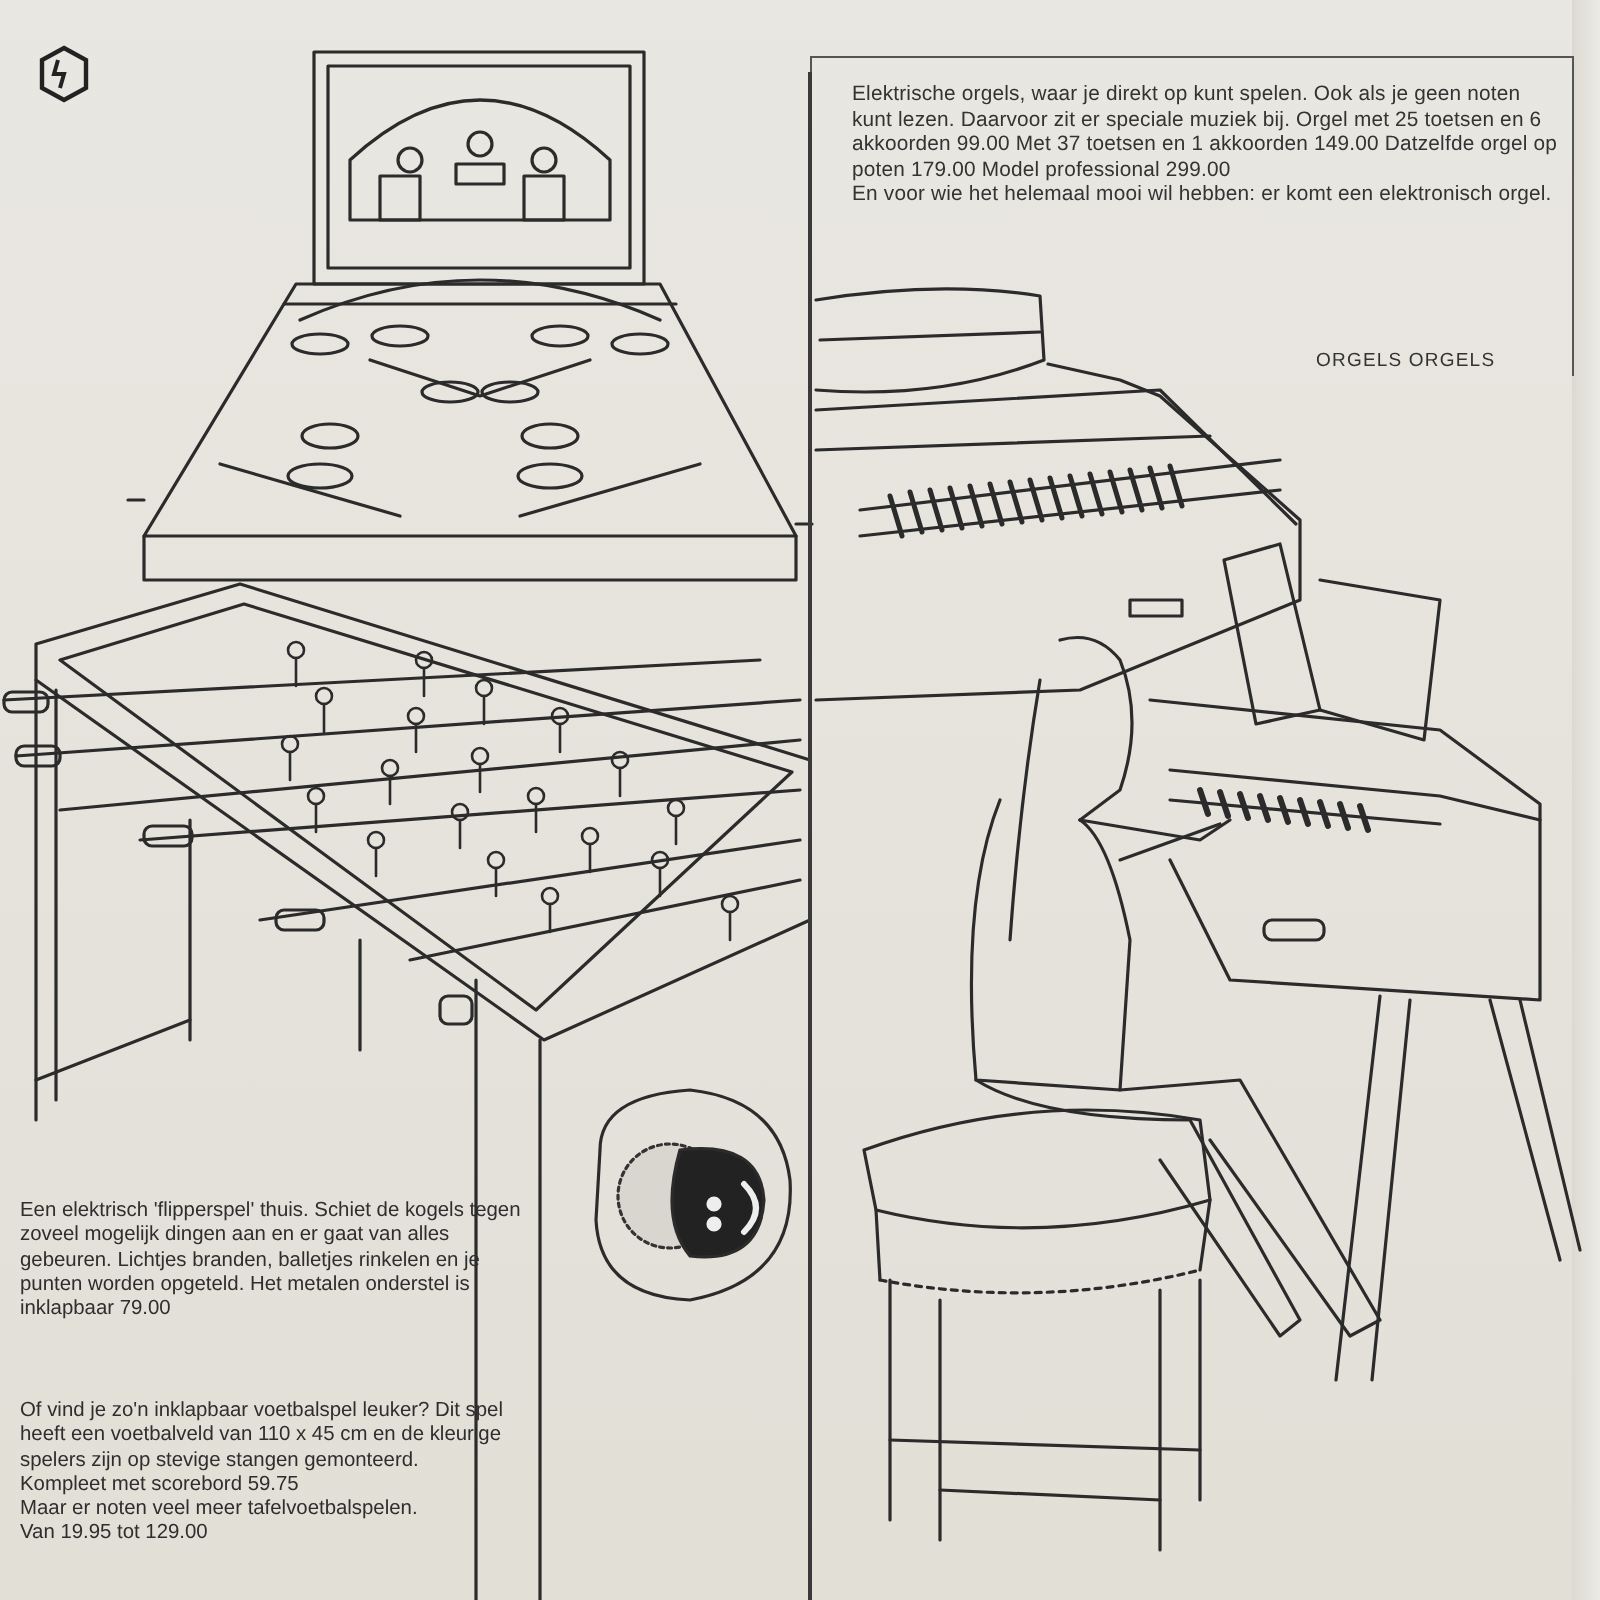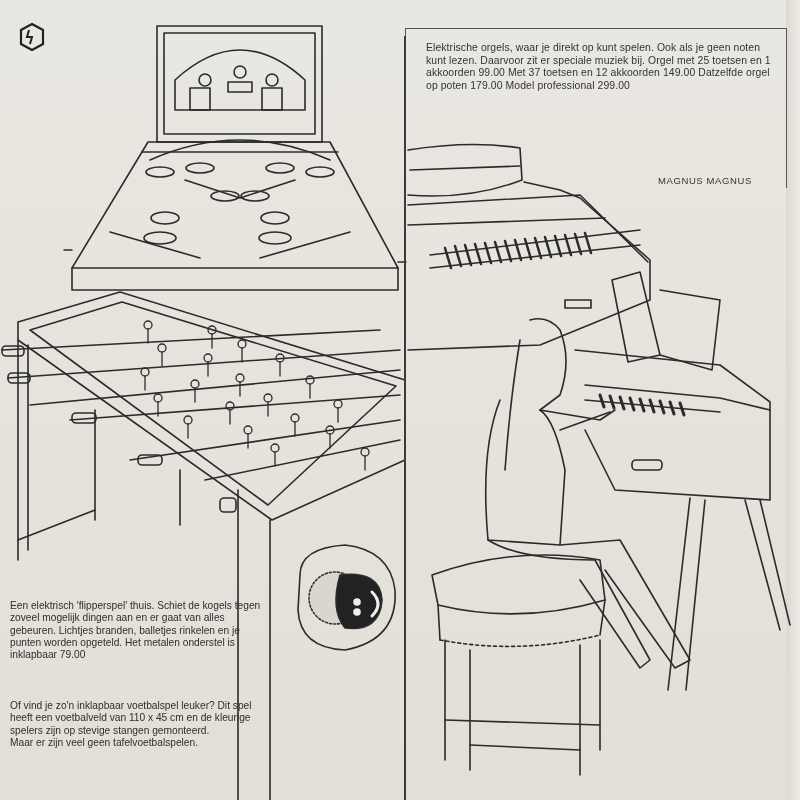--- a/index.html
+++ b/index.html
@@ -210,24 +210,27 @@
     <path d="M440,640 Q520,655 600,635" stroke-dasharray="3,3"></path>
     <path d="M445,640 L445,760 M470,650 L470,770 M580,645 L580,775 M600,640 L600,750"></path>
     <path d="M445,720 L600,725 M470,745 L580,750"></path>
   </g>
 </svg>
 
 <div class="text-box"></div>
 <div class="divider-v"></div>
 
 <div class="organ-text">
-  <p>Elektrische orgels, waar je direkt op kunt spelen. Ook als je geen noten kunt lezen. Daarvoor zit er speciale muziek bij. Orgel met 25 toetsen en 1 akkoorden 99.00 Met 37 toetsen en 12 akkoorden 149.00 Datzelfde orgel op poten 179.00 Model professional 299.00</p>
+  <p>Elektrische orgels, waar je direkt op kunt spelen. Ook als je geen noten kunt lezen. Daarvoor zit er speciale muziek bij. Orgel met 25 toetsen en 6 akkoorden 99.00 Met 37 toetsen en 1 akkoorden 149.00 Datzelfde orgel op poten 179.00 Model professional 299.00</p>
+  <p>En voor wie het helemaal mooi wil hebben: er komt een elektronisch orgel.</p>
 </div>
-<div class="brand">MAGNUS MAGNUS</div>
+<div class="brand">ORGELS ORGELS</div>
 
 <div class="pinball-text">
   <p>Een elektrisch 'flipperspel' thuis. Schiet de kogels tegen zoveel mogelijk dingen aan en er gaat van alles gebeuren. Lichtjes branden, balletjes rinkelen en je punten worden opgeteld. Het metalen onderstel is inklapbaar 79.00</p>
 </div>
 
 <div class="foosball-text">
   <p>Of vind je zo'n inklapbaar voetbalspel leuker? Dit spel heeft een voetbalveld van 110 x 45 cm en de kleurige spelers zijn op stevige stangen gemonteerd.</p>
-  <p>Maar er zijn veel geen tafelvoetbalspelen.</p>
+  <p>Kompleet met scorebord 59.75</p>
+  <p>Maar er noten veel meer tafelvoetbalspelen.</p>
+  <p>Van 19.95 tot 129.00</p>
 </div>
 
 </body></html>

